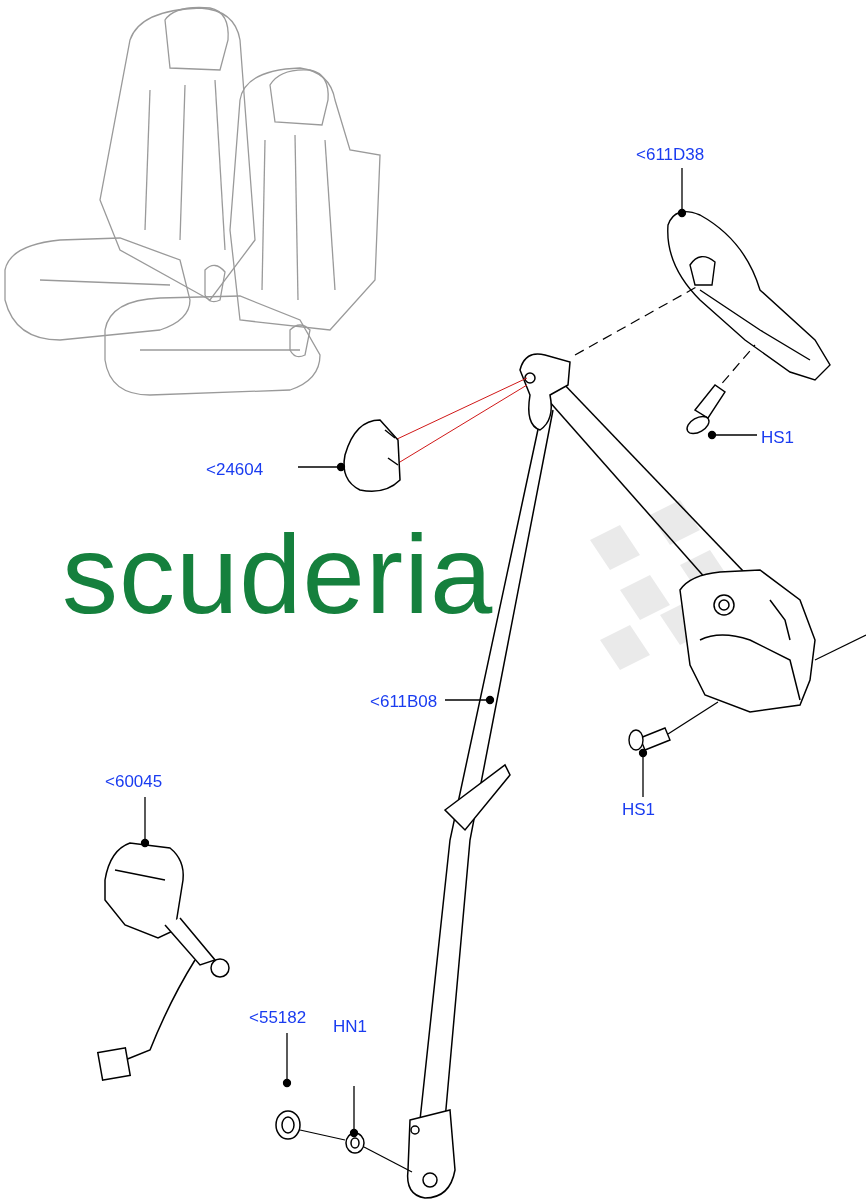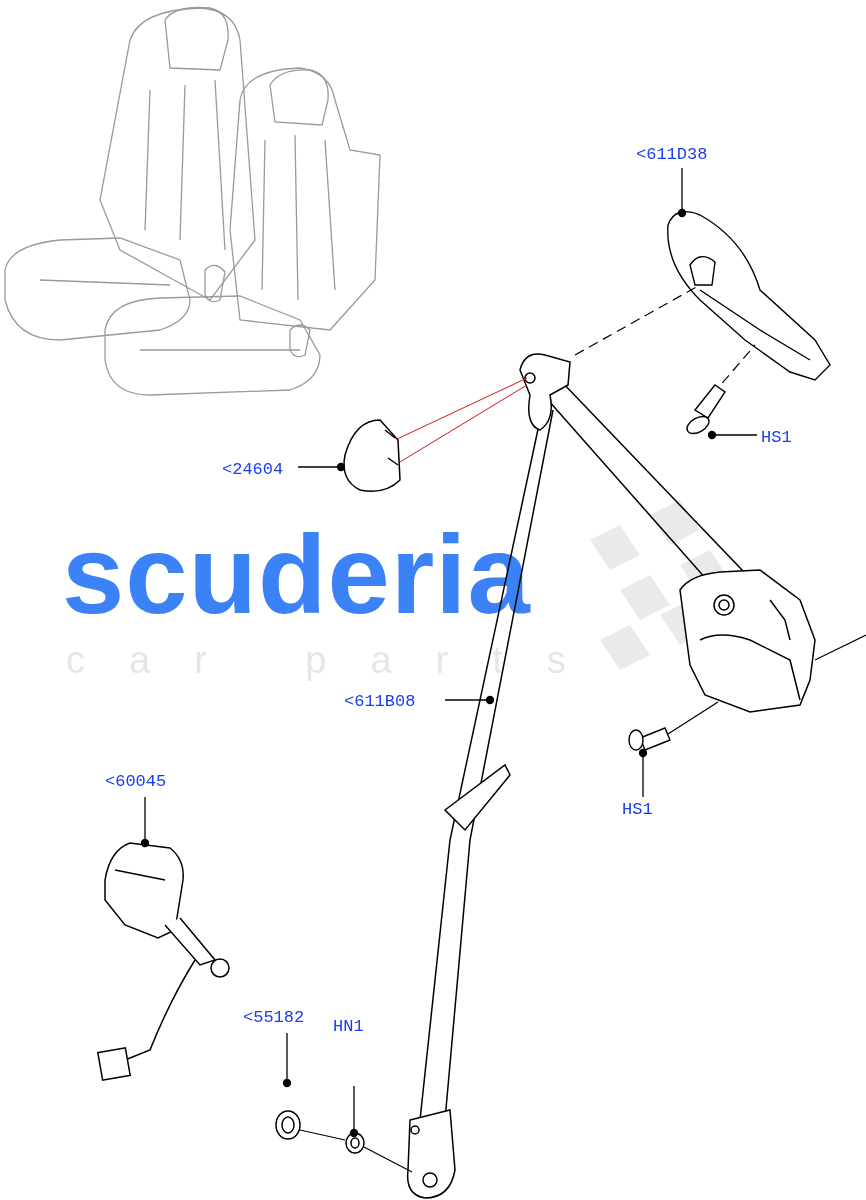--- a/index.html
+++ b/index.html
@@ -1,28 +1,27 @@
 <!DOCTYPE html>
 <html><head>
 <meta charset="utf-8">
 <style>
   html, body { margin:0; padding:0; background:#ffffff; }
   body { width:866px; height:1200px; position:relative; overflow:hidden; font-family:"Liberation Sans", sans-serif; }
   #diagram { position:absolute; left:0; top:0; width:866px; height:1200px; }
-  .callout { position:absolute; color:#1a3cf0; font-size:17px; line-height:17px; white-space:nowrap; font-family:Liberation Mono, monospace; }
-  .wm-big { position:absolute; left:62px; top:520px; font-size:112px; font-weight:bold; color:#3b82f6; letter-spacing:1px; font-family:"Liberation Sans", sans-serif; line-height:110px; }
+  .callout { position:absolute; color:#1a3cf0; font-size:17px; line-height:17px; white-space:nowrap; font-family:Liberation Sans, sans-serif; }
+  .wm-big { position:absolute; left:62px; top:520px; font-size:112px; font-weight:normal; color:#15803d; letter-spacing:1px; font-family:"Liberation Sans", sans-serif; line-height:110px; }
   .wm-small { position:absolute; left:66px; top:640px; font-size:38px; color:#e6e6e6; letter-spacing:44px; font-family:"Liberation Sans", sans-serif; line-height:40px; }
 </style>
 </head>
 <body>
 
 <div id="diagram">
 
   <div class="wm-big">scuderia</div>
-  <div class="wm-small">car parts</div>
 
   <svg width="866" height="1200" viewBox="0 0 866 1200" style="position:absolute;left:0;top:0">
 
     <g fill="#e8e8e8" opacity="0.9">
       <polygon points="590,540 620,525 640,555 610,570"></polygon>
       <polygon points="650,515 680,500 700,530 670,545"></polygon>
       <polygon points="620,590 650,575 670,605 640,620"></polygon>
       <polygon points="680,565 710,550 730,580 700,595"></polygon>
       <polygon points="600,640 630,625 650,655 620,670"></polygon>
       <polygon points="660,615 690,600 710,630 680,645"></polygon>
@@ -140,20 +139,20 @@
       <line x1="145" y1="797" x2="145" y2="843"></line>
         <circle cx="145" cy="843" r="3.5"></circle>
       <line x1="287" y1="1033" x2="287" y2="1083"></line>
         <circle cx="287" cy="1083" r="3.5"></circle>
       <line x1="354" y1="1086" x2="354" y2="1133"></line>
         <circle cx="354" cy="1133" r="3.5"></circle>
     </g>
   </svg>
 
   <div class="callout" style="left:636px;top:146px">&lt;611D38</div>
-  <div class="callout" style="left:222px;top:461px">&lt;24604</div>
+  <div class="callout" style="left:206px;top:461px">&lt;24604</div>
   <div class="callout" style="left:761px;top:429px">HS1</div>
-  <div class="callout" style="left:344px;top:693px">&lt;611B08</div>
+  <div class="callout" style="left:370px;top:693px">&lt;611B08</div>
   <div class="callout" style="left:622px;top:801px">HS1</div>
   <div class="callout" style="left:105px;top:773px">&lt;60045</div>
-  <div class="callout" style="left:243px;top:1009px">&lt;55182</div>
+  <div class="callout" style="left:249px;top:1009px">&lt;55182</div>
   <div class="callout" style="left:333px;top:1018px">HN1</div>
 </div>
 
 </body></html>

